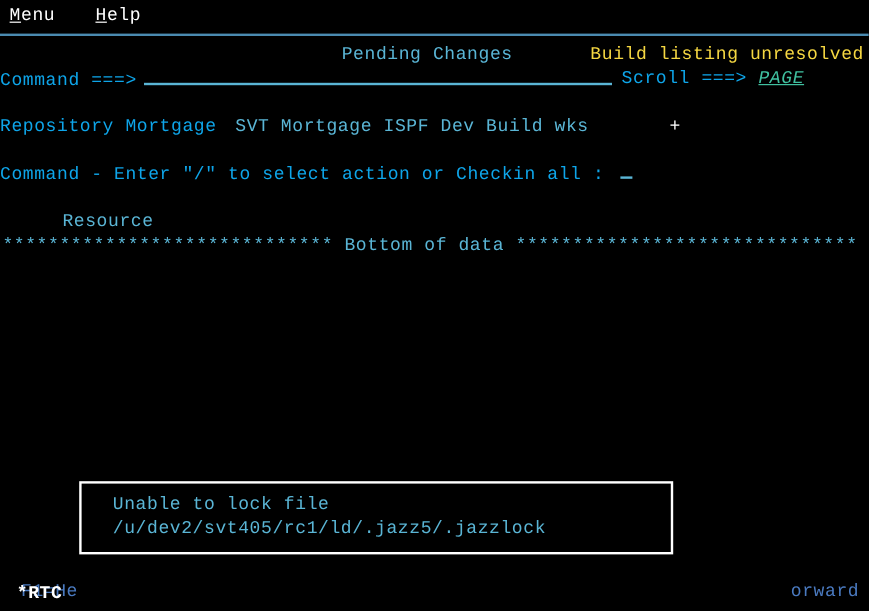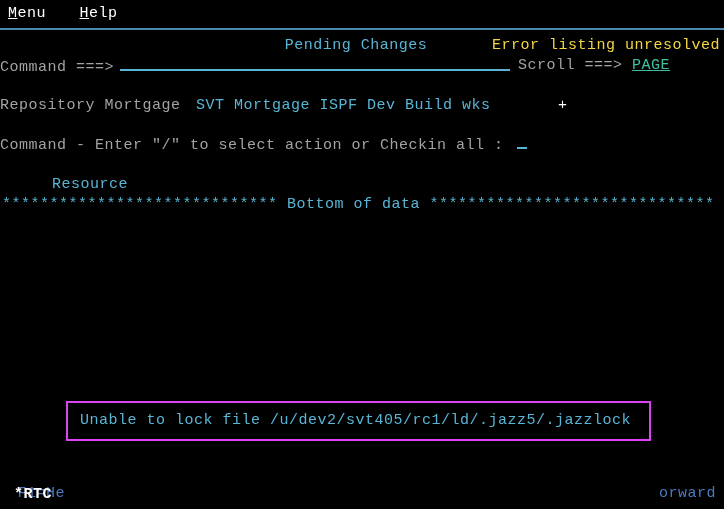--- a/index.html
+++ b/index.html
@@ -31,43 +31,44 @@
       text-align: right;
     }
     .hr {
       border-top: 2px solid #4a8ab0;
       margin: 2px 0 6px 0;
     }
     .row {
       white-space: pre;
       padding: 0 2px;
     }
-    .green { color: #a3a3a3; }
+    .green { color: #0ea5e9; }
     .cyan { color: #5ab5d5; }
     .yellow { color: #f5d742; }
     .white { color: #fff; }
     .turquoise { color: #40c0a0; }
     .field-underline {
       border-bottom: 2px solid #5ab5d5;
       display: inline-block;
       height: 1em;
       vertical-align: baseline;
       min-width: 10px;
     }
     .scroll-link {
       text-decoration: underline;
+      font-style: italic;
     }
     .msgbox {
       position: absolute;
       left: 66px;
       top: 401px;
-      width: 585px;
-      border: 2px solid #d946ef;
+      width: 495px;
+      border: 2px solid #ffffff;
       color: #5ab5d5;
-      padding: 8px 12px;
+      padding: 8px 26px;
       background: #000;
     }
     .fkeys {
       position: absolute;
       left: 8px;
       top: 443px;
       color: #4a7ac0;
       white-space: pre;
     }
     .status {
@@ -98,21 +99,21 @@
 <body>
 
 <div class="menubar">
   <span class="menu-item"><u>M</u>enu</span>
   <span class="menu-item"><u>H</u>elp</span>
 </div>
 <div class="hr"></div>
 
 <div style="position:relative; height:20px;">
   <div class="title-center cyan">Pending Changes</div>
-  <div class="yellow" style="position:absolute; right:4px; top:0;">Error listing unresolved</div>
+  <div class="yellow" style="position:absolute; right:4px; top:0;">Build listing unresolved</div>
 </div>
 
 <div class="cmd-row" style="position:relative; height:22px;">
   <span class="green">Command ===&gt;</span>
   <span style="width:6px; display:inline-block;"></span>
   <span class="field-underline" style="width:390px;"></span>
   <span style="position:absolute; left:518px;">
     <span class="green">Scroll ===&gt;</span>
     <span class="turquoise scroll-link">PAGE</span>
   </span>

